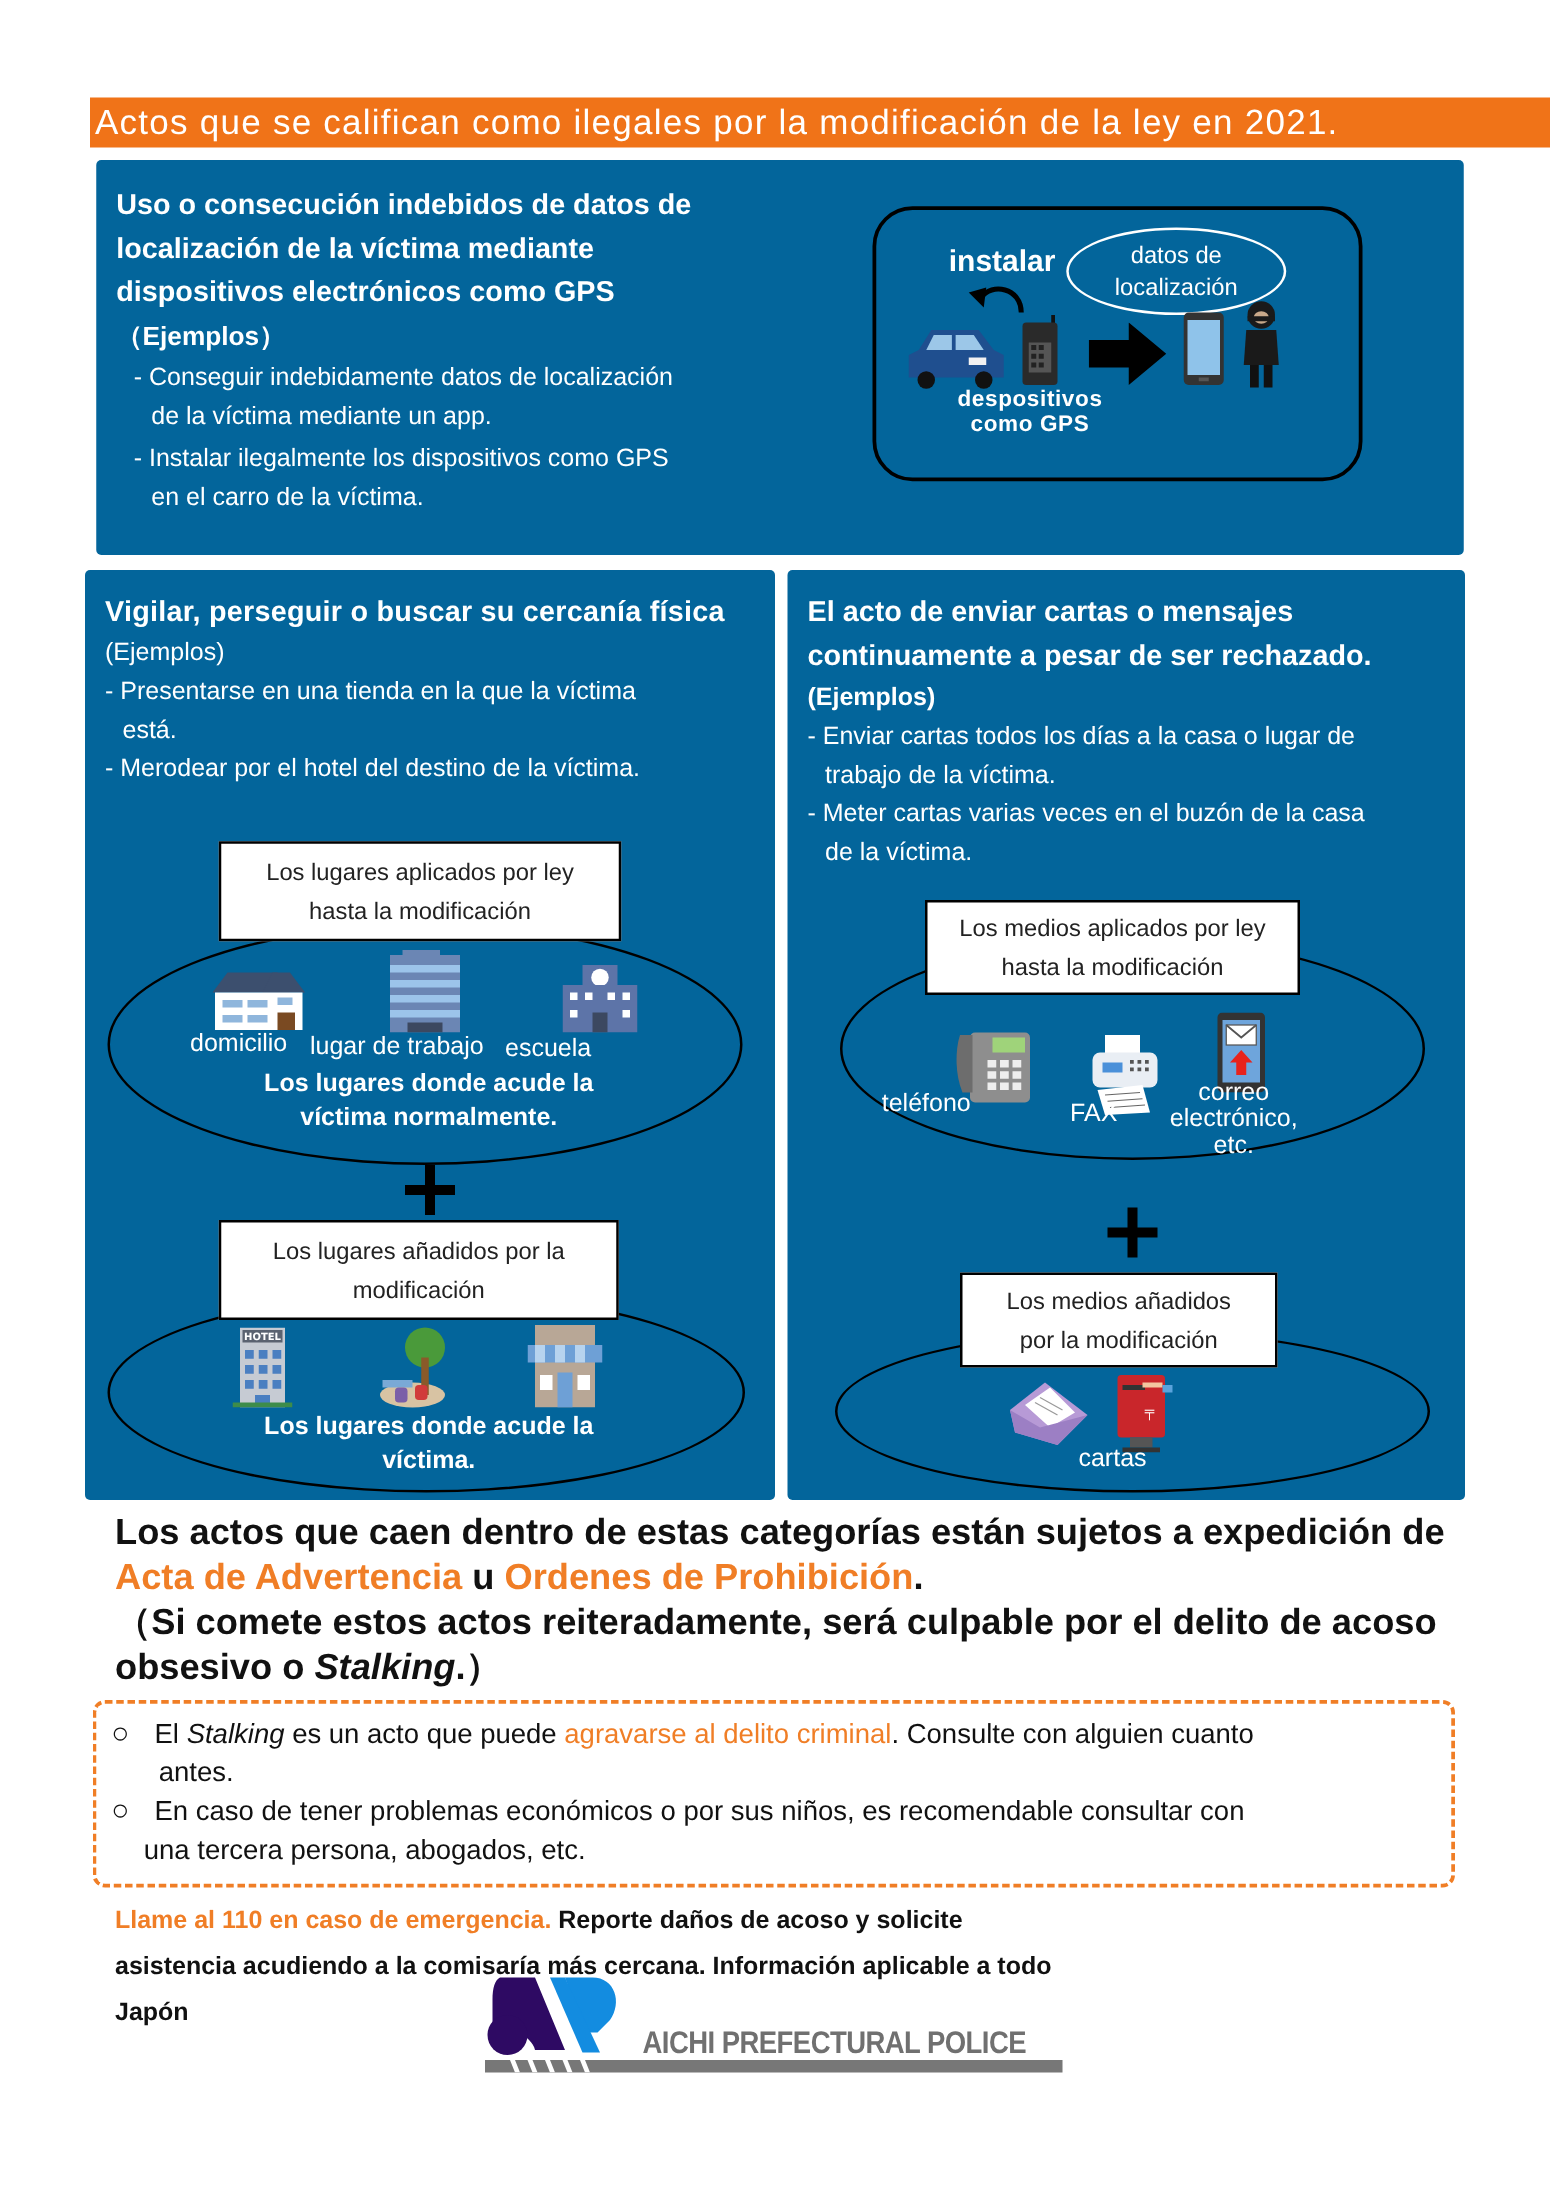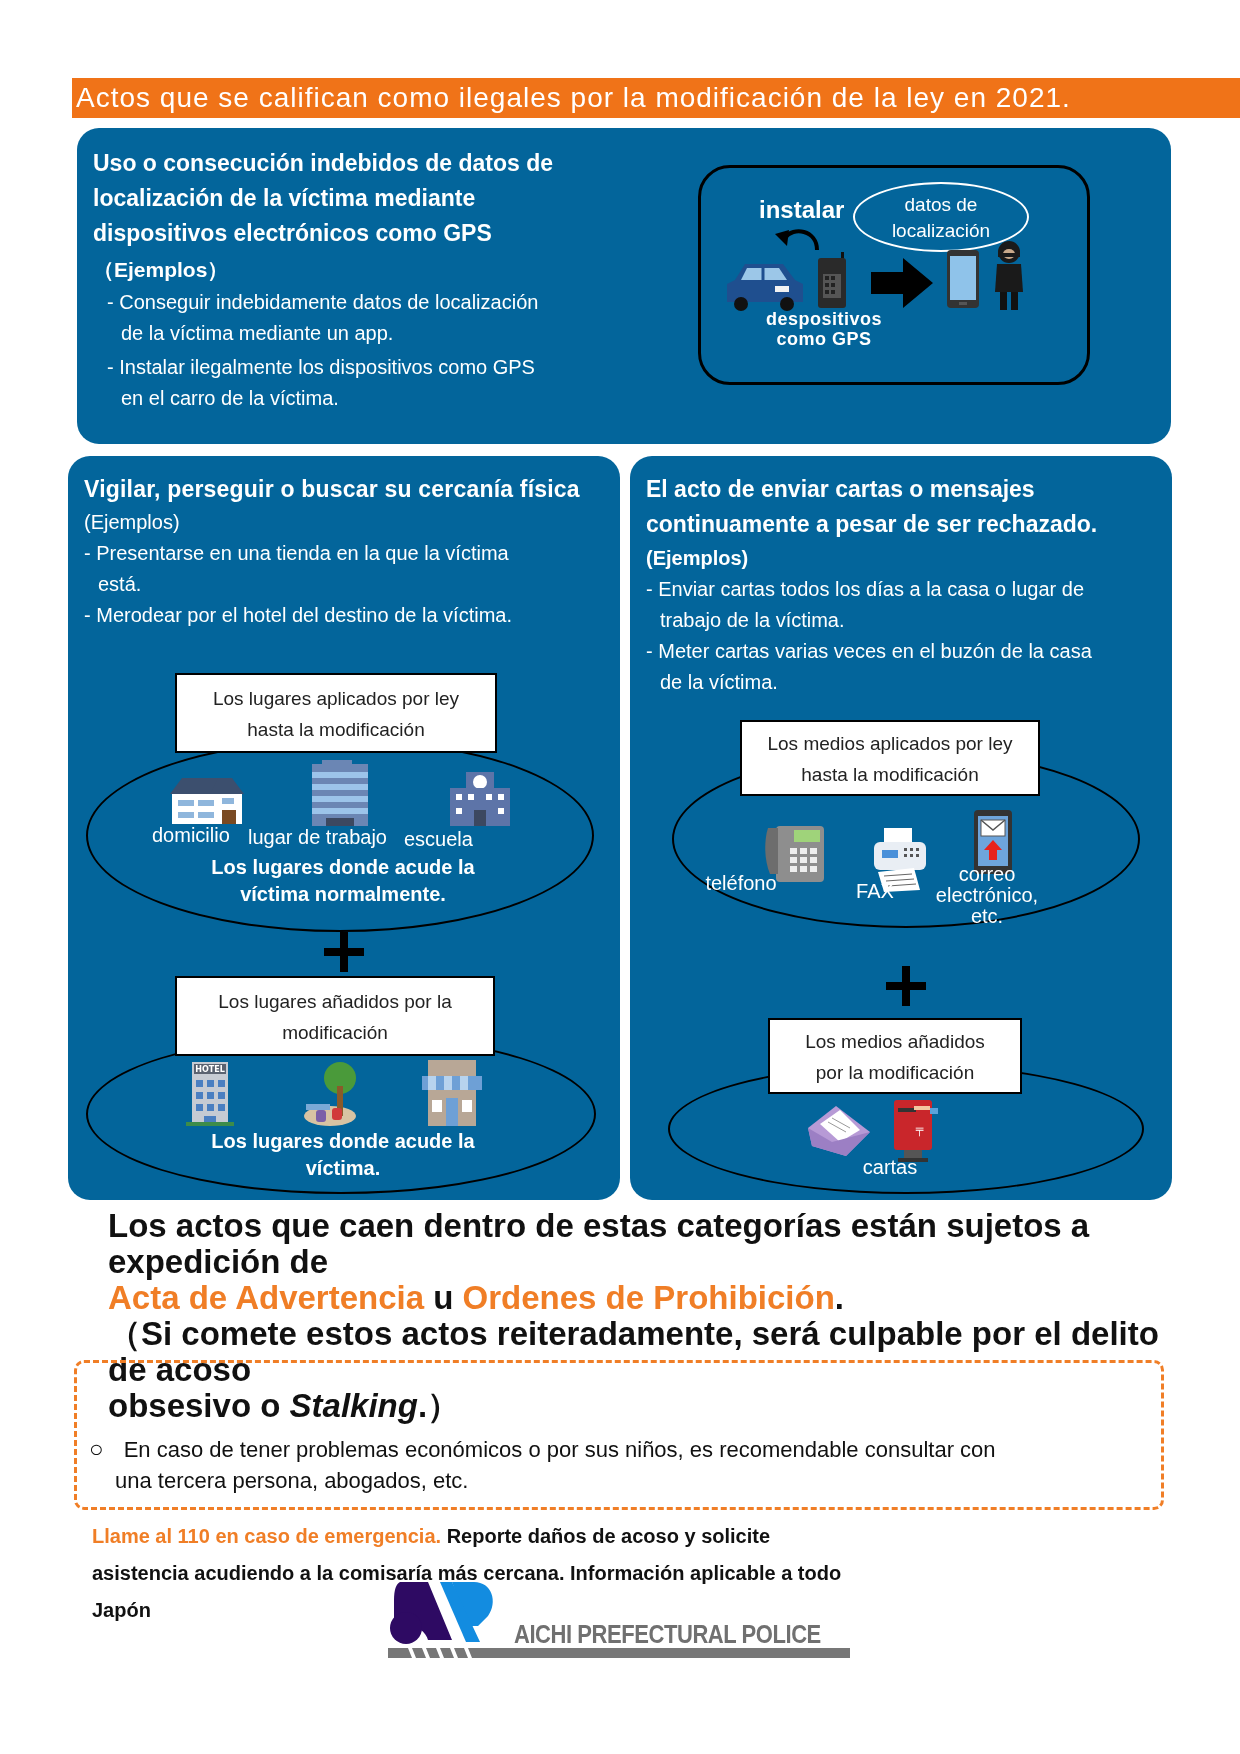--- a/index.html
+++ b/index.html
@@ -2,39 +2,39 @@
 <html><head>
 <meta charset="utf-8">
 <style>
   html, body { margin: 0; padding: 0; background: #ffffff; }
   body { width: 1240px; height: 1754px; position: relative; overflow: hidden;
          font-family: "Liberation Sans", "DejaVu Sans", sans-serif; color: #111; }
   .abs { position: absolute; }
   .banner { left: 72px; top: 78px; width: 1212px; height: 40px; background: #f07318;
             color: #fff; font-size: 28px; letter-spacing: 1px; line-height: 40px; padding-left: 4px;
             box-sizing: border-box; white-space: nowrap; }
-  .panel { background: #03659b; border-radius: 22px; color: #fff; }
+  .panel { background: #03659b; border-radius: 4px; color: #fff; }
   .p1 { left: 77px; top: 128px; width: 1094px; height: 316px; }
   .p2 { left: 68px; top: 456px; width: 552px; height: 744px; }
   .p3 { left: 630px; top: 456px; width: 542px; height: 744px; }
   .ttl { font-weight: bold; font-size: 23px; line-height: 35px; }
   .body-txt { font-size: 20px; line-height: 31px; }
   .inset { left: 622px; top: 40px; width: 392px; height: 220px; border: 3px solid #000;
            border-radius: 32px; box-sizing: border-box; }
   .ellipse { border: 2px solid #000; border-radius: 50%; box-sizing: border-box; }
   .wbox { background: #fff; border: 2px solid #000; color: #222; font-size: 19px; line-height: 31px;
           text-align: center; box-sizing: border-box; }
   .plus { width: 40px; height: 40px; }
   .plus::before, .plus::after { content: ""; position: absolute; background: #000; }
   .plus::before { left: 16px; top: 0; width: 8px; height: 40px; }
   .plus::after { left: 0; top: 16px; width: 40px; height: 8px; }
   .lbl { color: #fff; font-size: 20px; text-align: center; white-space: nowrap; }
   .lbl-b { color: #fff; font-size: 20px; font-weight: bold; text-align: center; line-height: 27px; }
   .orange { color: #f07e26; }
-  .summary { left: 92px; top: 1208px; width: 1080px; font-size: 33px; line-height: 36px; font-weight: bold; margin-left: 16px; }
+  .summary { left: 92px; top: 1208px; width: 1080px; font-size: 29px; line-height: 36px; font-weight: bold; }
   .dash { left: 74px; top: 1360px; width: 1090px; height: 150px; border: 3px dashed #f07e26;
           border-radius: 10px; box-sizing: border-box; }
   .dash-txt { font-size: 22px; line-height: 31px; }
   .foot { left: 92px; top: 1518px; width: 1080px; font-size: 20px; line-height: 37px; font-weight: bold; }
 </style>
 </head>
 <body>
 
 <div class="abs banner">
   <span>Actos que se califican como ilegales por la modificación de la ley en 2021.</span>
@@ -337,20 +337,27 @@
   <div>
     <span class="orange">Acta de Advertencia</span><span> u </span><span class="orange">Ordenes de Prohibición</span><span>.</span>
   </div>
   <div>（Si comete estos actos reiteradamente, será culpable por el delito de acoso</div>
   <div>
     <span>obsesivo o </span><i>Stalking</i><span>.）</span>
   </div>
 </div>
 
 <div class="abs dash">
+  <div class="abs dash-txt" style="left:12px; top:8px; width:1060px;">
+    <div>
+      <span style="font-size:24px;">○</span>
+      <span style="display:inline-block; width:14px;"></span><span>El </span><i>Stalking</i><span> es un acto que puede </span><span class="orange">agravarse al delito criminal</span><span>. Consulte con alguien cuanto</span>
+    </div>
+    <div style="padding-left:38px;">antes.</div>
+  </div>
   <div class="abs dash-txt" style="left:12px; top:70px; width:1060px;">
     <div>
       <span style="font-size:24px;">○</span>
       <span style="display:inline-block; width:14px;"></span><span>En caso de tener problemas económicos o por sus niños, es recomendable consultar con</span>
     </div>
     <div style="padding-left:26px;">una tercera persona, abogados, etc.</div>
   </div>
 </div>
 
 <div class="abs foot">

